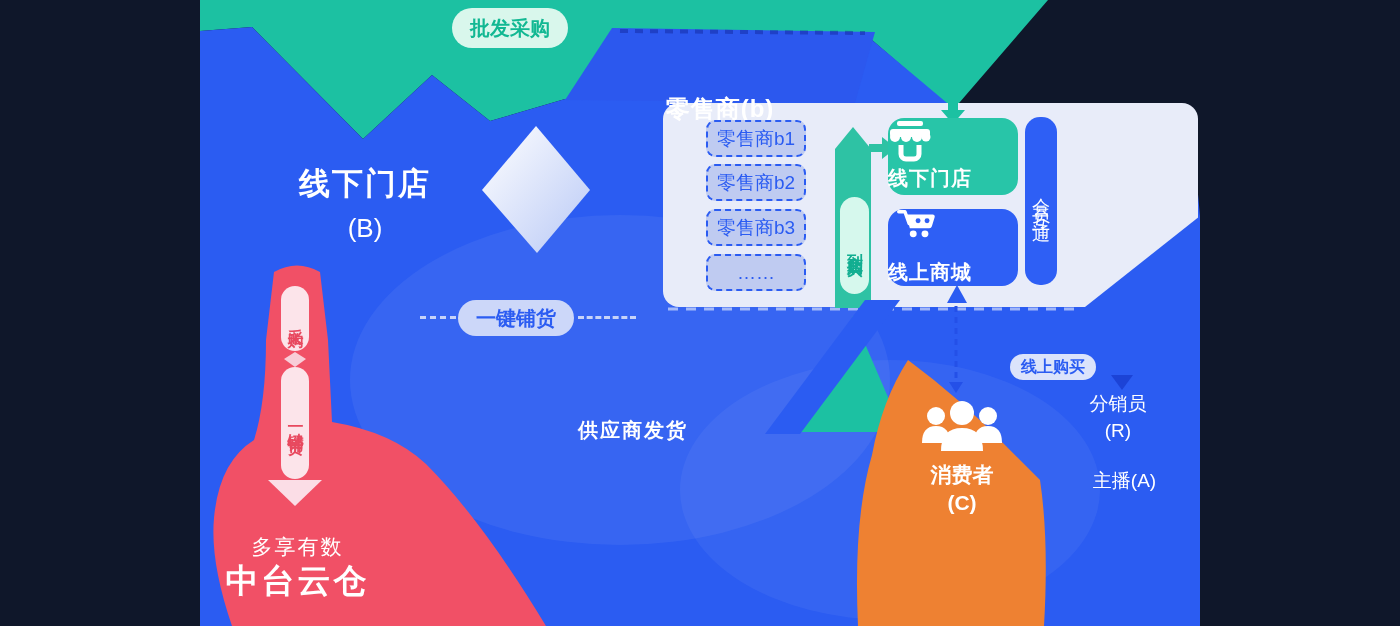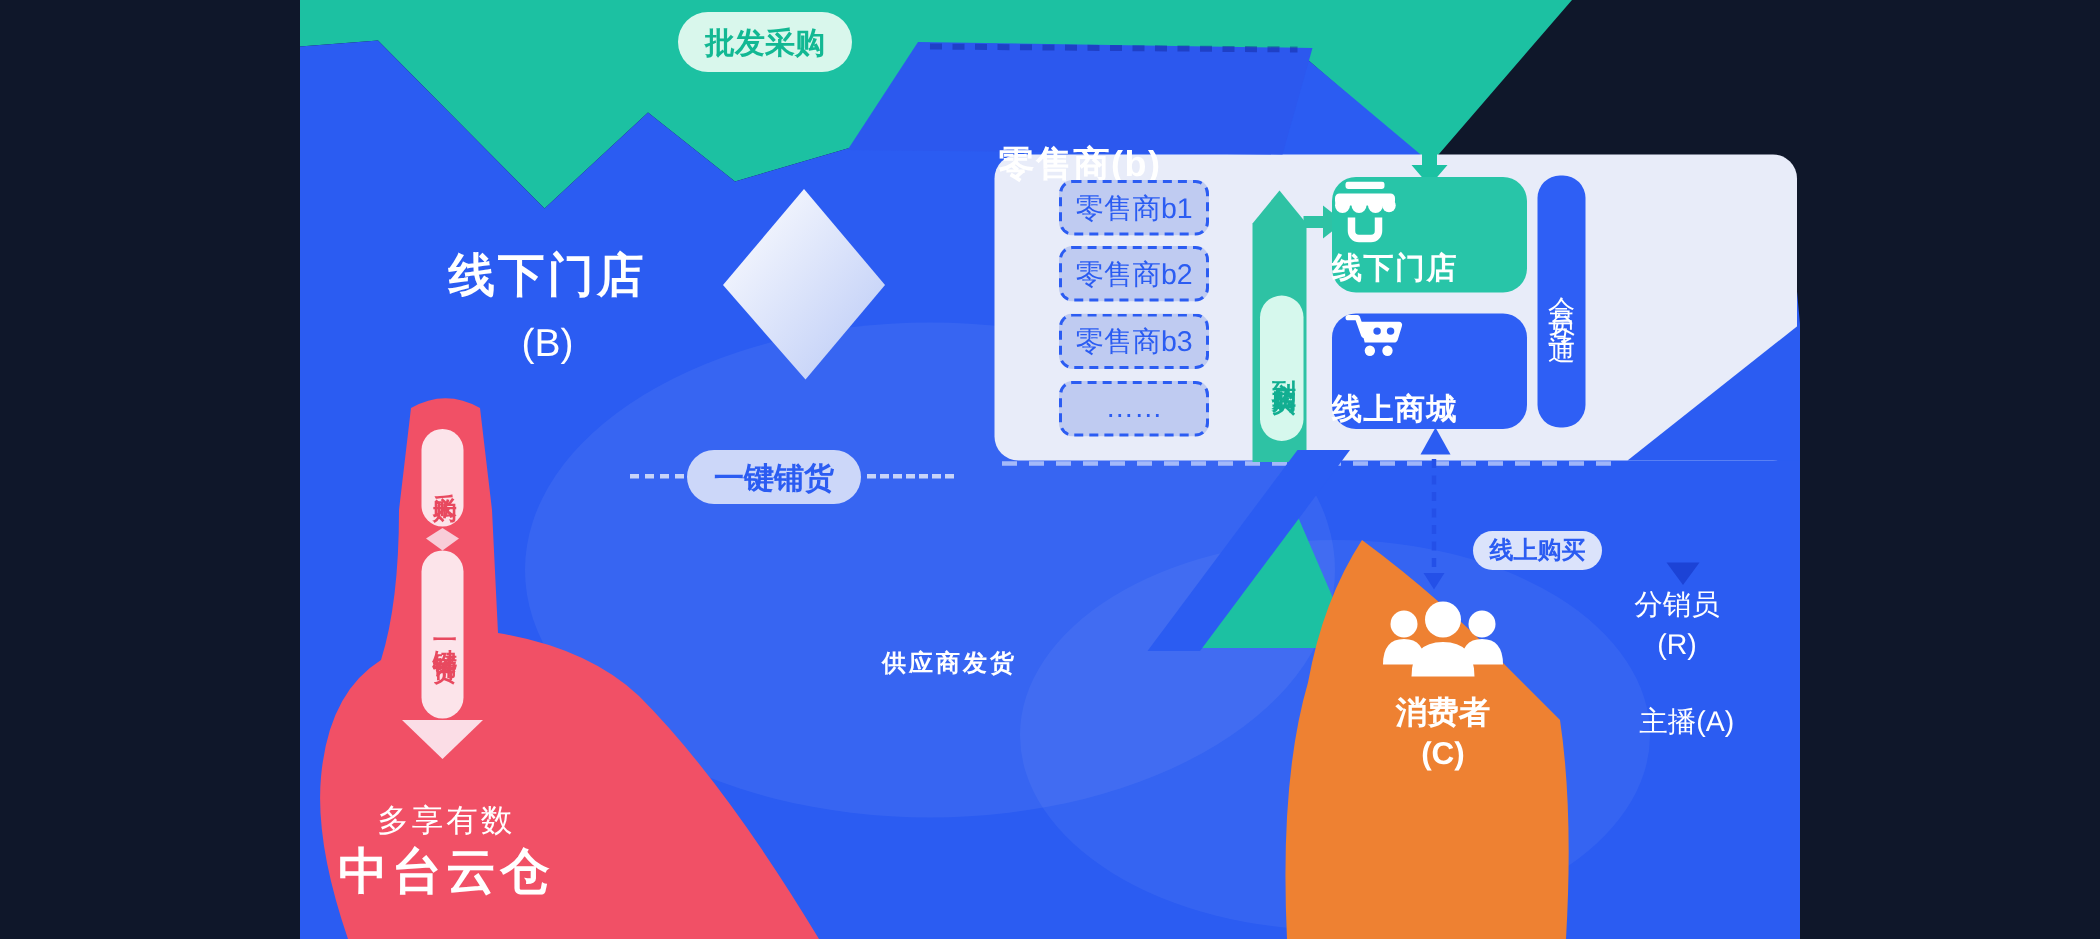--- a/index.html
+++ b/index.html
@@ -30,24 +30,24 @@
   .purchase-capsule{left:281px;top:286px;width:28px;height:65px;border-radius:14px;background:#fce4ea;
                     color:#e8495f;font-size:16px;font-weight:bold;letter-spacing:3px;}
   .oneclick-capsule{left:281px;top:367px;width:28px;height:112px;border-radius:14px;background:#fce4ea;
                     color:#e8495f;font-size:16px;font-weight:bold;letter-spacing:3px;}
   .badge-oneclick{left:458px;top:300px;width:116px;height:36px;background:#ccd7f9;color:#2b5cf2;font-size:20px;}
   .dashseg{border-top:3px dashed #c7d3f8;height:0;}
   .dash-left{left:420px;top:316px;width:36px;}
   .dash-right{left:578px;top:316px;width:58px;}
   .cloud-brand{left:225px;top:533px;width:145px;font-size:21px;font-weight:normal;letter-spacing:2px;text-align:center;}
   .cloud-name{left:205px;top:559px;width:185px;font-size:33px;font-weight:bold;letter-spacing:3px;}
-  .supplier-ship{left:533px;top:432px;width:200px;font-size:16px;font-weight:bold;letter-spacing:2px;}
+  .supplier-ship{left:533px;top:417px;width:200px;font-size:20px;font-weight:bold;letter-spacing:2px;}
   .consumer-title{left:912px;top:461px;width:100px;font-size:21px;font-weight:bold;}
   .consumer-code{left:912px;top:491px;width:100px;font-size:21px;font-weight:bold;}
-  .badge-onlinebuy{left:982px;top:354px;width:86px;height:26px;background:#dbe3fb;color:#2b5cf2;font-size:16px;}
+  .badge-onlinebuy{left:1010px;top:354px;width:86px;height:26px;background:#dbe3fb;color:#2b5cf2;font-size:16px;}
   .distributor{left:1068px;top:390px;width:100px;font-size:19px;line-height:27px;}
   .anchor{left:1072px;top:468px;width:105px;font-size:19px;}
 </style>
 </head>
 <body>
 
 <div id="stage">
 
   <svg id="blobs" width="1400" height="626" viewBox="0 0 1400 626">
     <defs>

